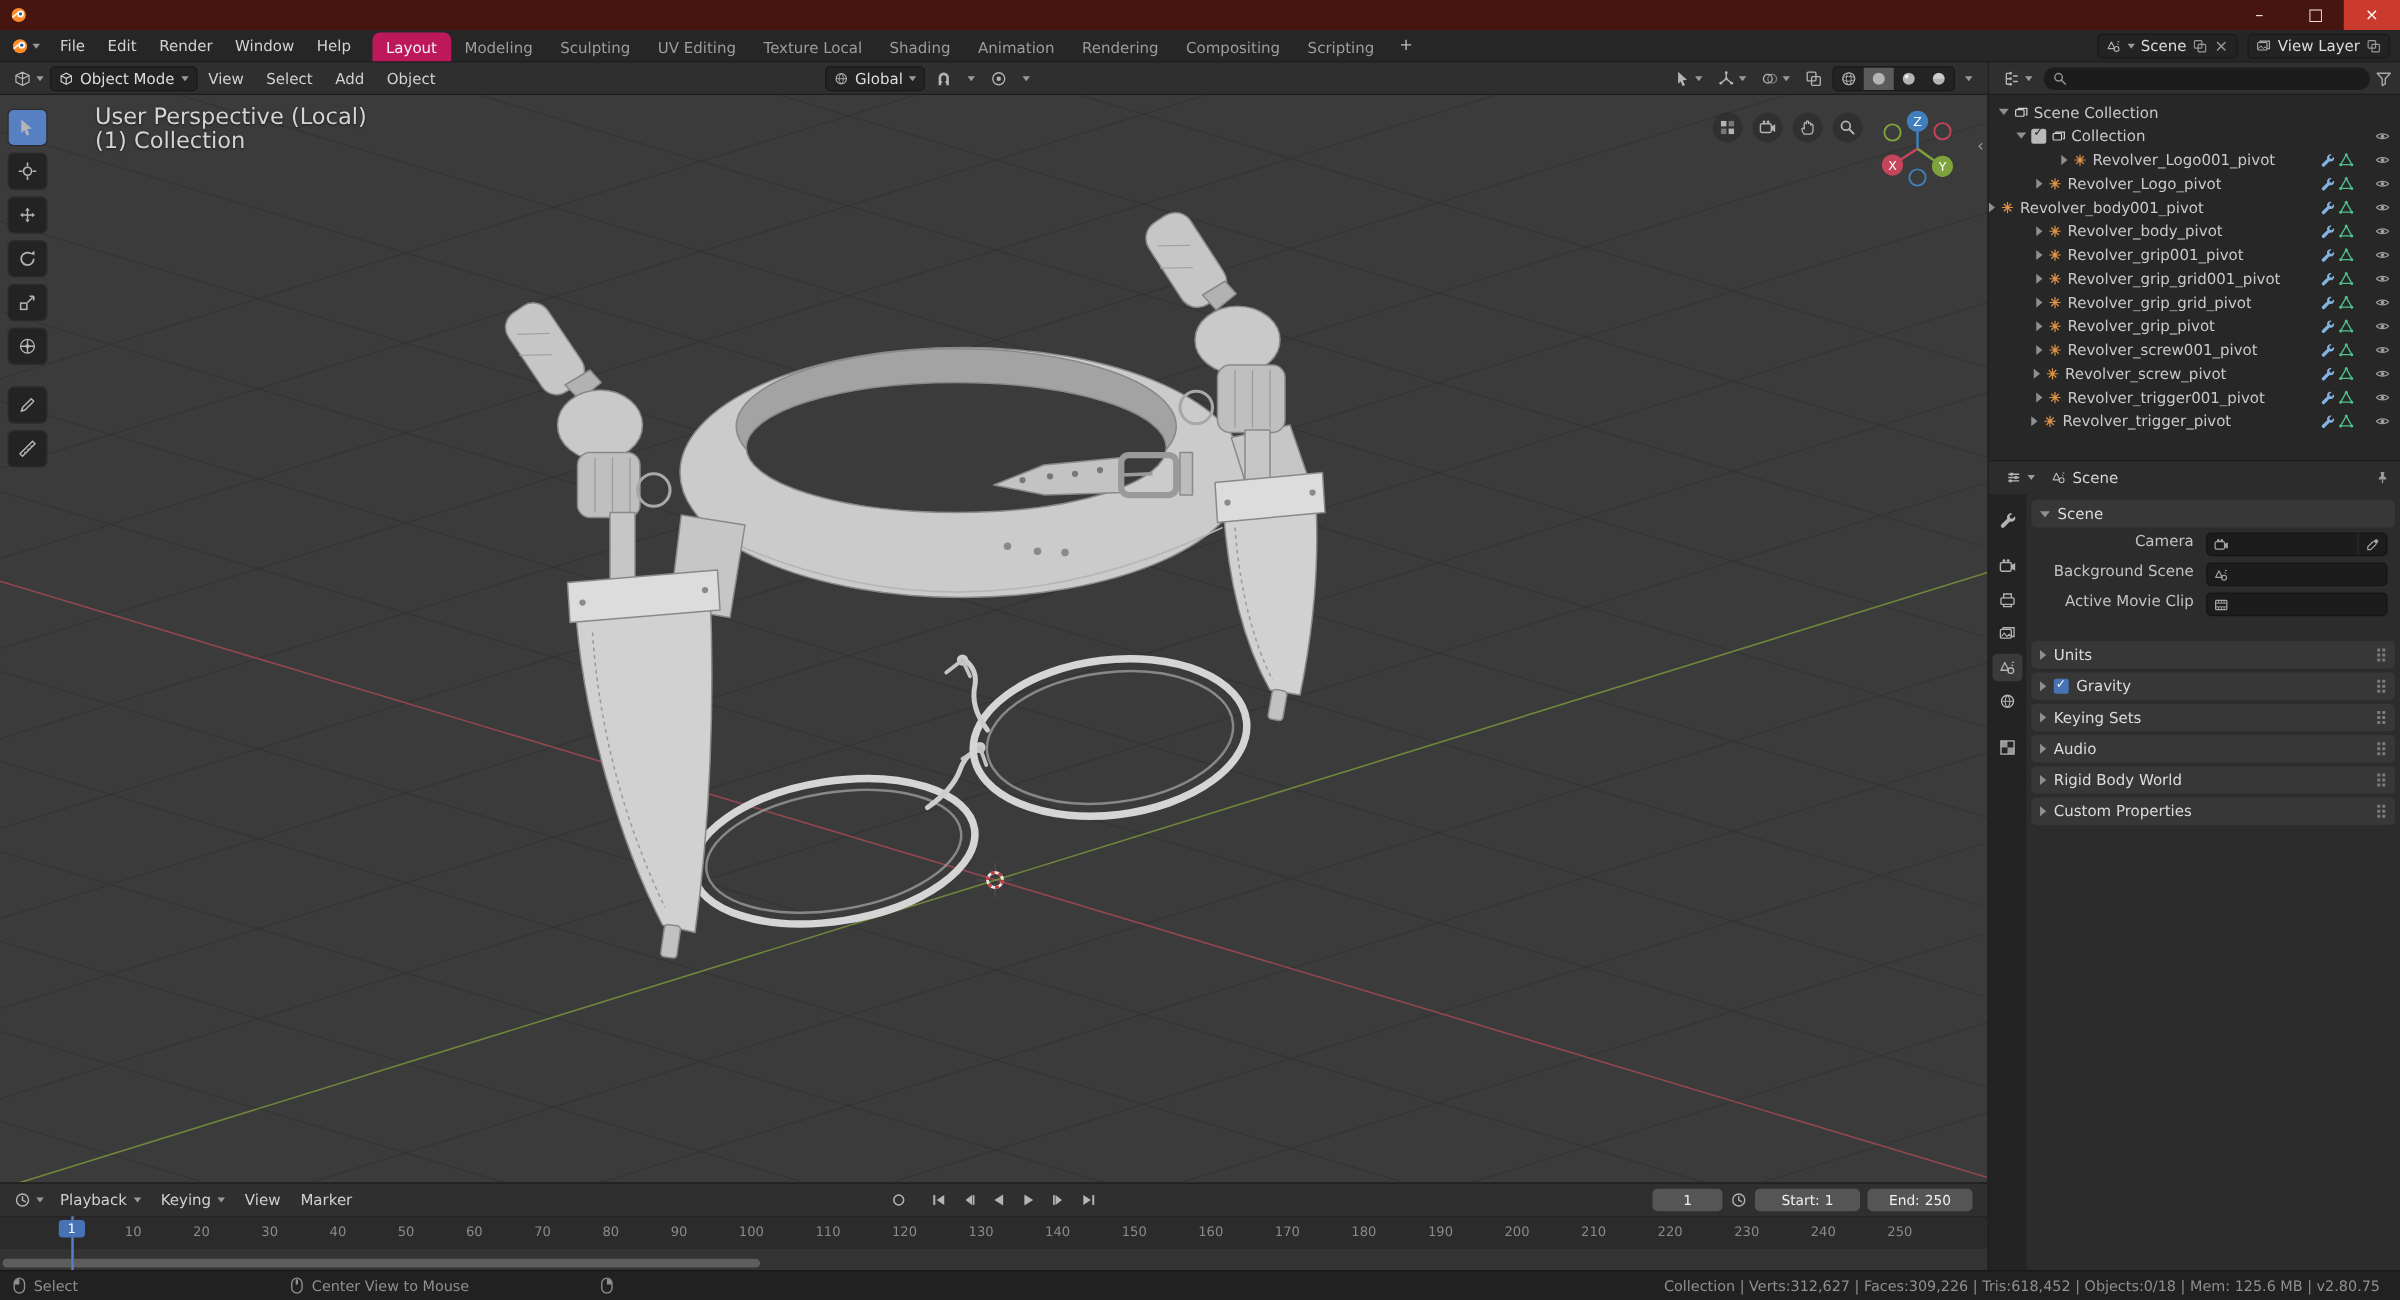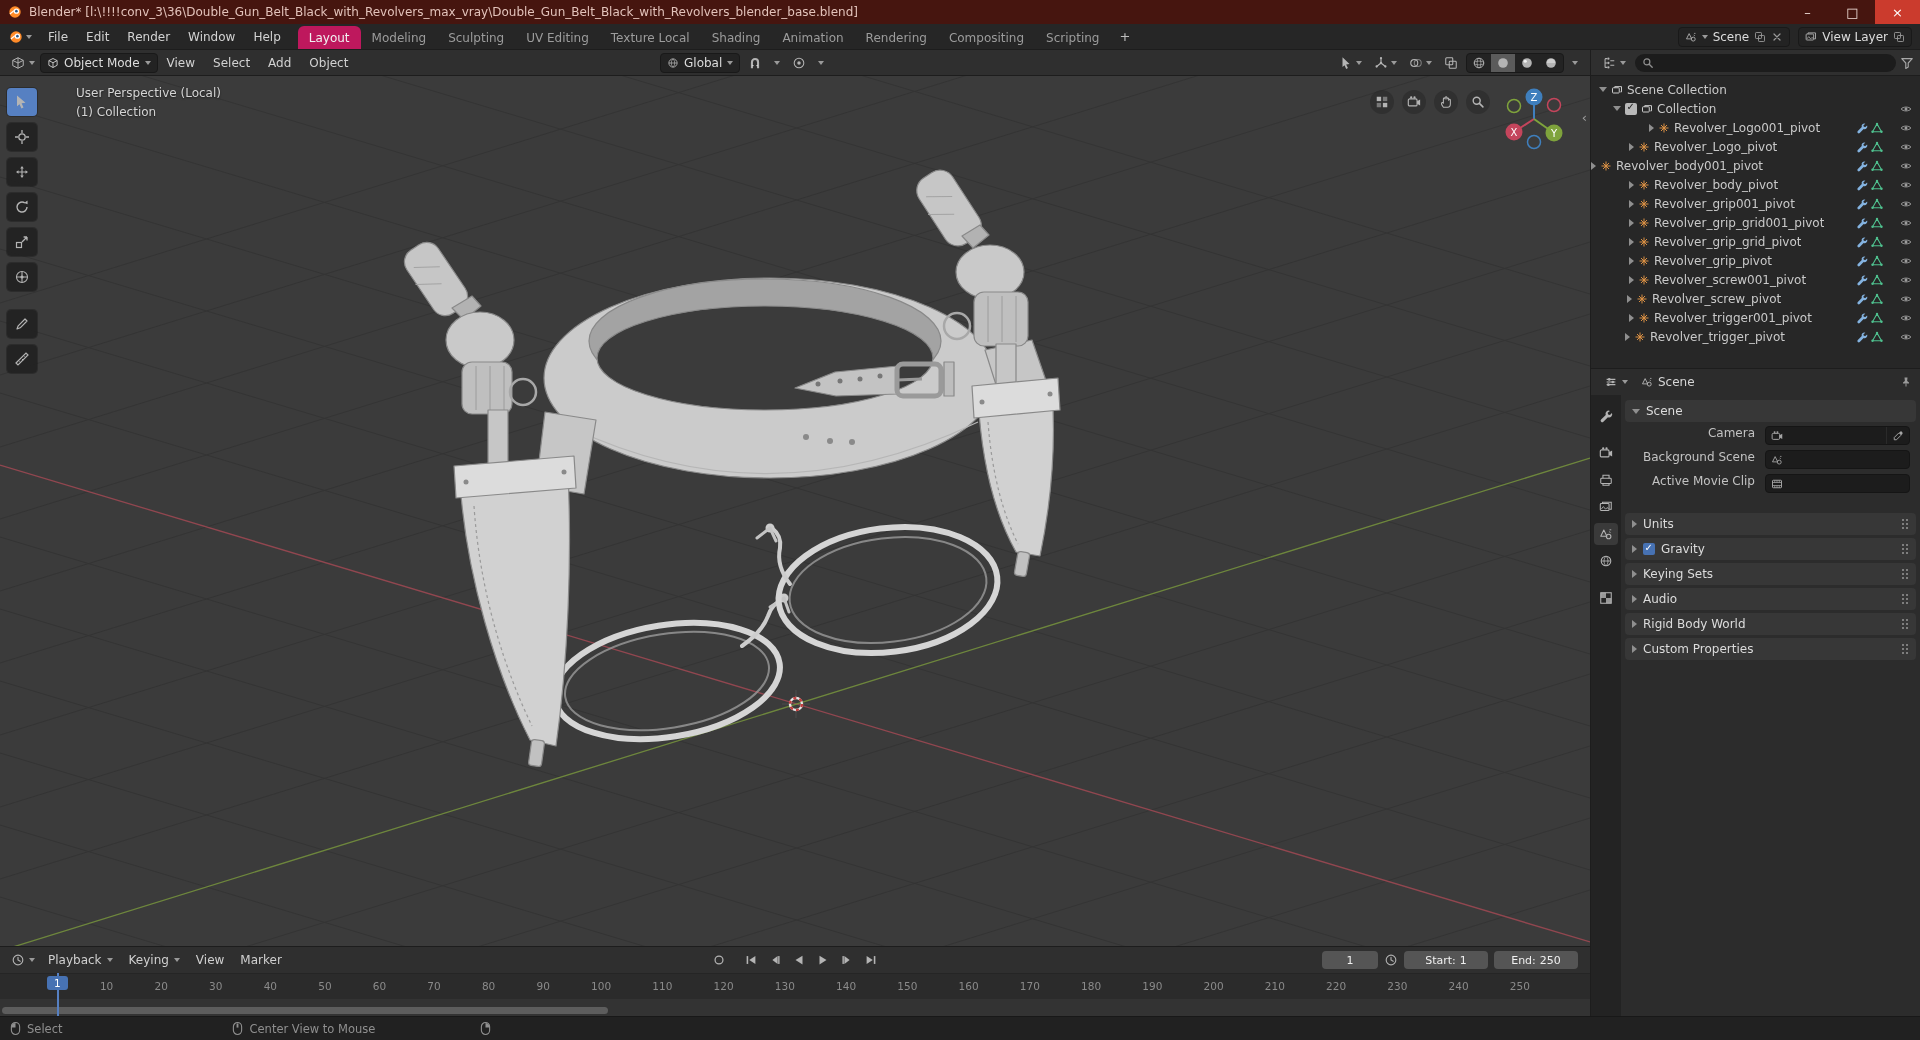--- a/index.html
+++ b/index.html
@@ -41,21 +41,21 @@
 .shade-btn{width:24px;height:100%;display:flex;align-items:center;justify-content:center;color:#b9b9b9}
 .shade-btn.active{background:#5b5b5b;color:#ececec}
 .ol-header{width:330px;background:#2f2f2f;border-left:1px solid #1d1d1d;border-bottom:1px solid #1d1d1d;display:flex;align-items:center;padding:0 6px;gap:4px}
 .ol-search{flex:1;display:flex;align-items:center;gap:4px;height:18px;background:#1c1c1c;border-radius:9px;padding:0 7px}
 .ol-search input{flex:1;background:transparent;border:none;outline:none;color:#ddd;font-size:11px;font-family:inherit;min-width:0}
 
 .workrow{flex:none;height:940px;display:flex}
 .leftcol{width:1590px;display:flex;flex-direction:column;overflow:hidden}
 .viewport{height:870px;background:#3b3b3b;position:relative;overflow:hidden}
 .scene-svg{position:absolute;inset:0;width:100%;height:100%}
-.vp-overlay{position:absolute;left:76px;top:8px;font-size:12px;color:#d4d4d4;text-shadow:0 1px 2px rgba(0,0,0,.55);line-height:19px;pointer-events:none}
+.vp-overlay{position:absolute;left:76px;top:8px;font-size:18px;color:#d4d4d4;text-shadow:0 1px 2px rgba(0,0,0,.55);line-height:19px;pointer-events:none}
 .vp-toolbar{position:absolute;left:7px;top:12px;display:flex;flex-direction:column;gap:7px}
 .tool-btn{width:30px;height:28px;border-radius:4px;background:rgba(32,32,32,.85);display:flex;align-items:center;justify-content:center;color:#c6c6c6;box-shadow:0 0 0 1px rgba(0,0,0,.25)}
 .tool-btn svg{width:16px;height:16px}
 .tool-btn.active{background:#5680c2;color:#fff}
 .tool-btn.gap{margin-top:12px}
 .nav-icons{position:absolute;top:14px;right:100px;display:flex;gap:8px}
 .nav-btn{width:24px;height:24px;border-radius:12px;background:rgba(40,40,40,.55);display:flex;align-items:center;justify-content:center;color:#c9c9c9}
 .gizmo{position:absolute;top:8px;right:22px}
 .side-arrow{position:absolute;right:3px;top:34px;color:#9f9f9f;font-size:13px}
 
@@ -337,21 +337,20 @@
       </symbol>
 </defs>
   </svg>
 
 <div id="app">
 
   <div class="titlebar">
     <svg class="ic t-icon">
         <use href="#s-blender"></use>
       </svg>
-    <span class="t-text">Blender* [l:\!!!!conv_3\36\Double_Gun_Belt_Black_with_Revolvers_max_vray\Double_Gun_Belt_Black_with_Revolvers_blender_base.blend]</span>
     <span class="winbtns">
       <span class="winbtn">–</span>
       <span class="winbtn">□</span>
       <span class="winbtn close">×</span>
     </span>
   </div>
 
   <div class="topbar">
     <span class="tb-app">
       <svg class="ic">
@@ -1274,15 +1273,16 @@
           <use href="#s-mouse-m"></use>
         </svg>
       <span>Center View to Mouse</span>
     </span>
     <span class="st-item">
       <svg class="ic msvg" style="color:#8f8f8f">
           <use href="#s-mouse-r"></use>
         </svg>
       <span></span>
     </span>
+    <span class="st-stats">Collection | Verts:312,627 | Faces:309,226 | Tris:618,452 | Objects:0/18 | Mem: 125.6 MB | v2.80.75</span>
   </div>
 
 </div>
 
 </body></html>

